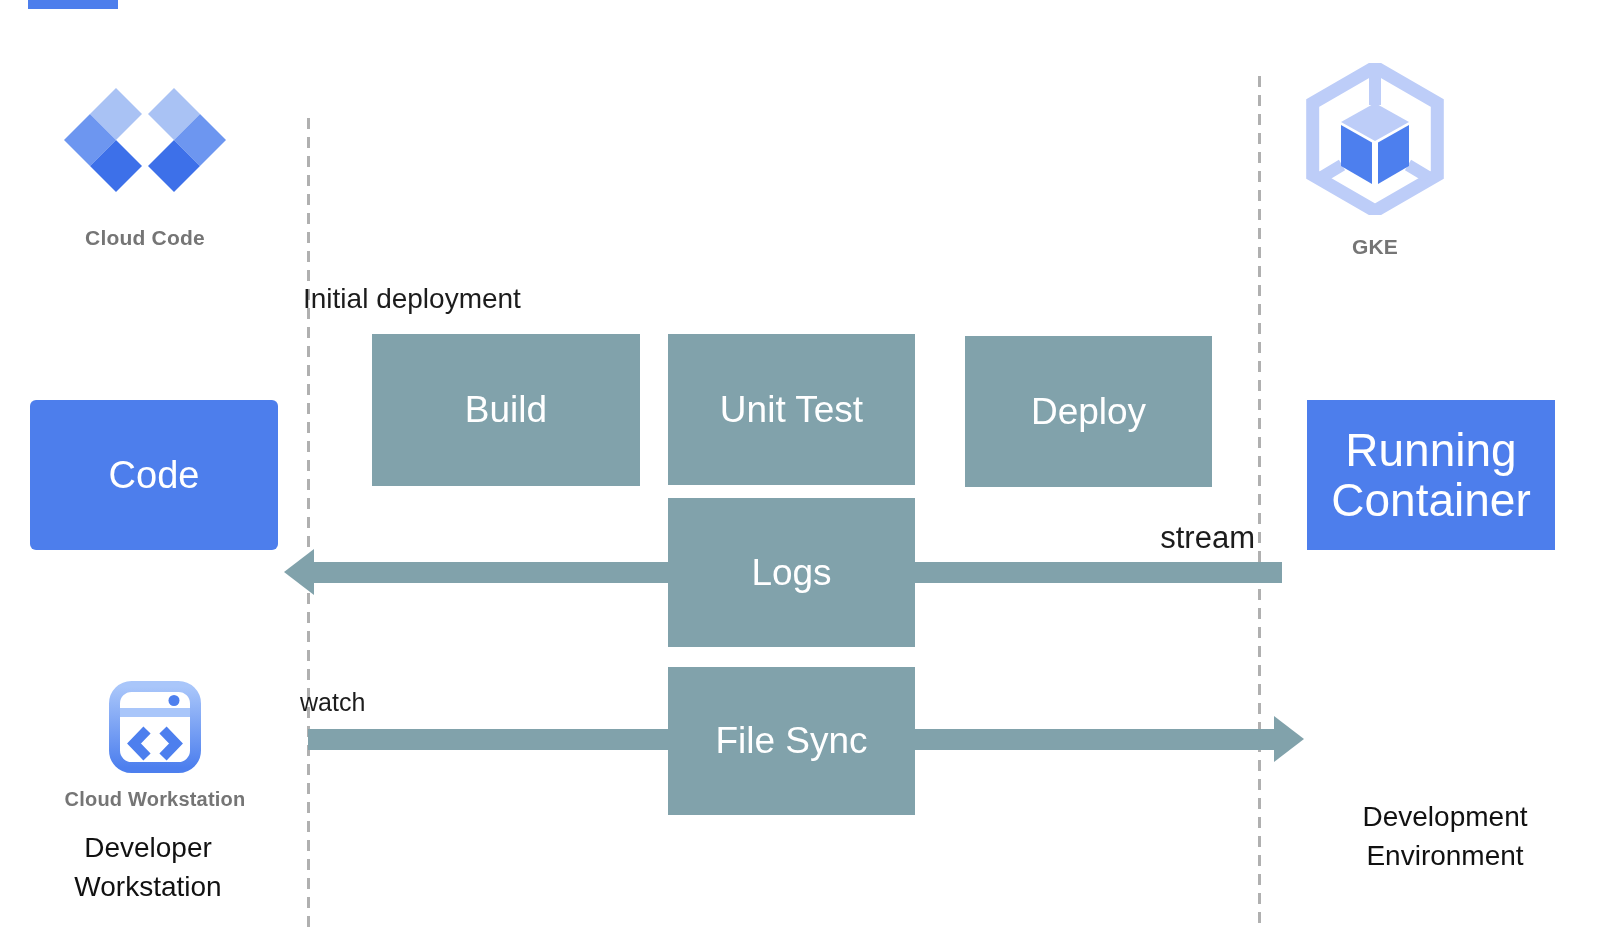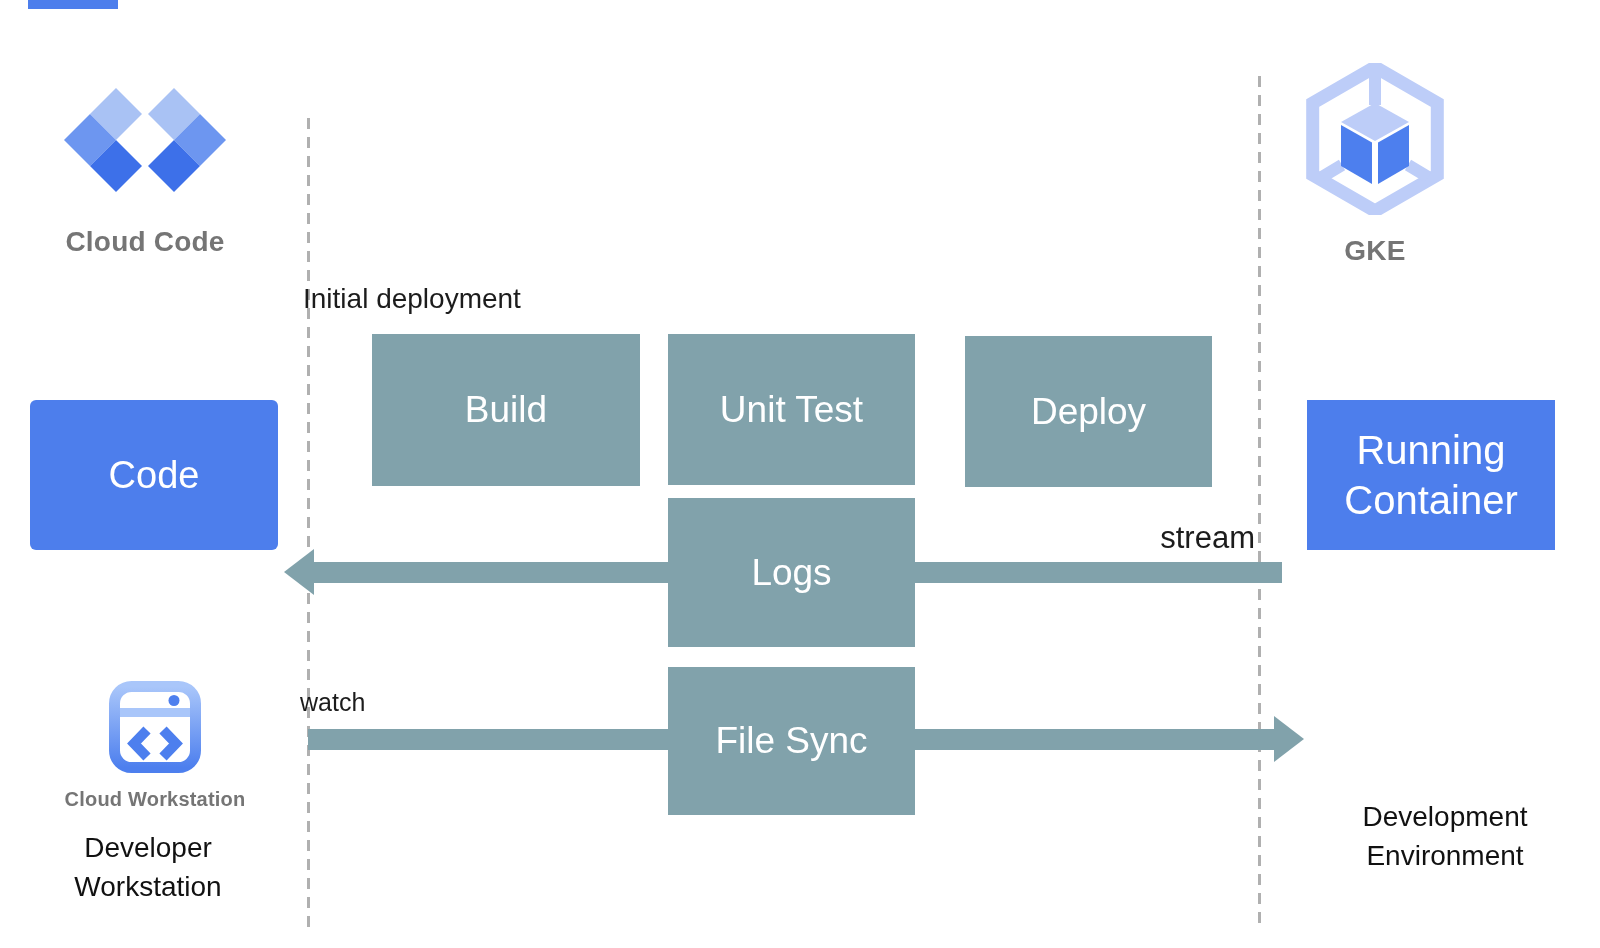--- a/index.html
+++ b/index.html
@@ -8,21 +8,21 @@
     font-family:"Liberation Sans",sans-serif;
   }
   
   .dash{position:absolute;width:3px;
     background:repeating-linear-gradient(to bottom,var(--dashed_line) 0 11px,transparent 11px 19px);}
   .dash.left{left:307px;top:118px;height:812px;}
   .dash.right{left:1258px;top:76px;height:854px;}
 
   
   .logo{position:absolute;}
-  .glabel{position:absolute;width:100%;text-align:center;font-size:28px;font-weight:bold;
+  .glabel{position:absolute;width:100%;text-align:center;font-size:21px;font-weight:bold;
     color:var(--label_gray);letter-spacing:.2px;}
 
   .cloud-code{left:45px;top:86px;width:200px;}
   .cloud-code svg{display:block;margin:0 auto;}
   .cloud-code .glabel{top:140px;}
 
   .skaffold{left:655px;top:78px;width:200px;}
   .skaffold svg{display:block;margin:0 auto;}
   .skaffold .glabel{top:148px;}
 
@@ -39,21 +39,21 @@
     display:flex;align-items:center;justify-content:center;font-size:37px;}
   .abox{position:absolute;background:var(--artifact_box);color:#fff;
     display:flex;align-items:center;justify-content:center;font-size:38px;text-align:center;line-height:50px;}
 
   .box-build{left:372px;top:334px;width:268px;height:152px;}
   .box-unit-test{left:668px;top:334px;width:247px;height:151px;}
   .box-deploy{left:965px;top:336px;width:247px;height:151px;}
   .box-logs{left:668px;top:498px;width:247px;height:149px;z-index:3;}
   .box-file-sync{left:668px;top:667px;width:247px;height:148px;z-index:3;}
   .box-code{left:30px;top:400px;width:248px;height:150px;border-radius:6px;}
-  .box-running{left:1307px;top:400px;width:248px;height:150px;font-size:40px;padding:0 24px;box-sizing:border-box;}
+  .box-running{left:1307px;top:400px;width:248px;height:150px;font-size:46px;padding:0 24px;box-sizing:border-box;}
 
   
   .bar{position:absolute;background:var(--arrow);height:21px;z-index:2;}
   .bar.logs{left:300px;top:562px;width:982px;}
   .bar.sync{left:308px;top:729px;width:970px;}
   .tri{position:absolute;width:0;height:0;z-index:2;}
   .tri.left{left:284px;top:549px;
     border-top:23px solid transparent;border-bottom:23px solid transparent;
     border-right:30px solid var(--arrow);}
   .tri.right{left:1274px;top:716px;

